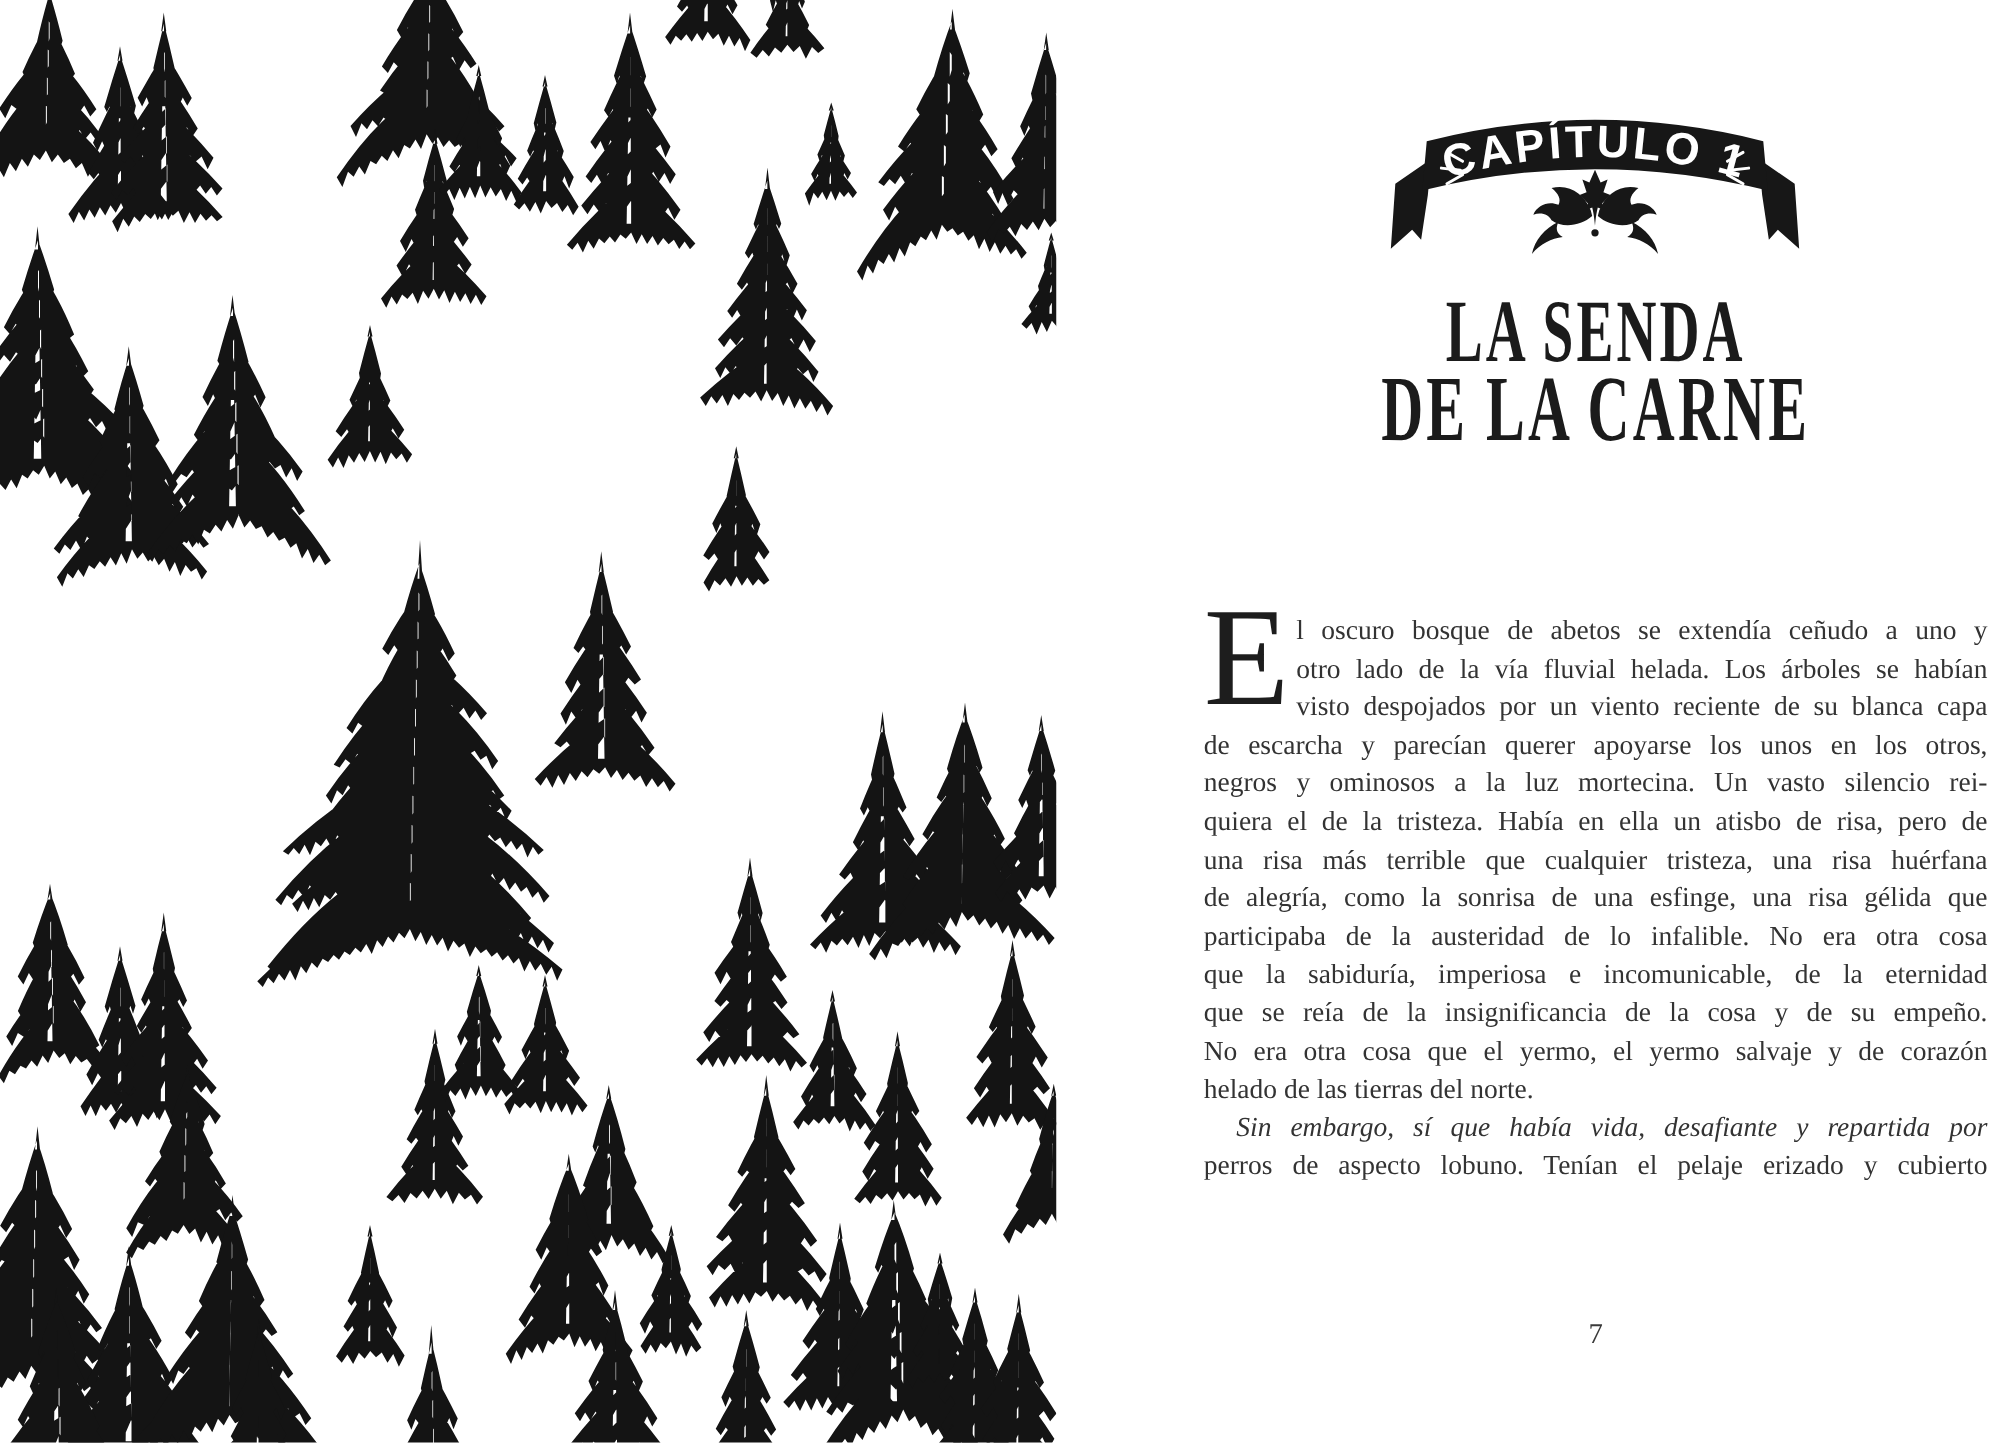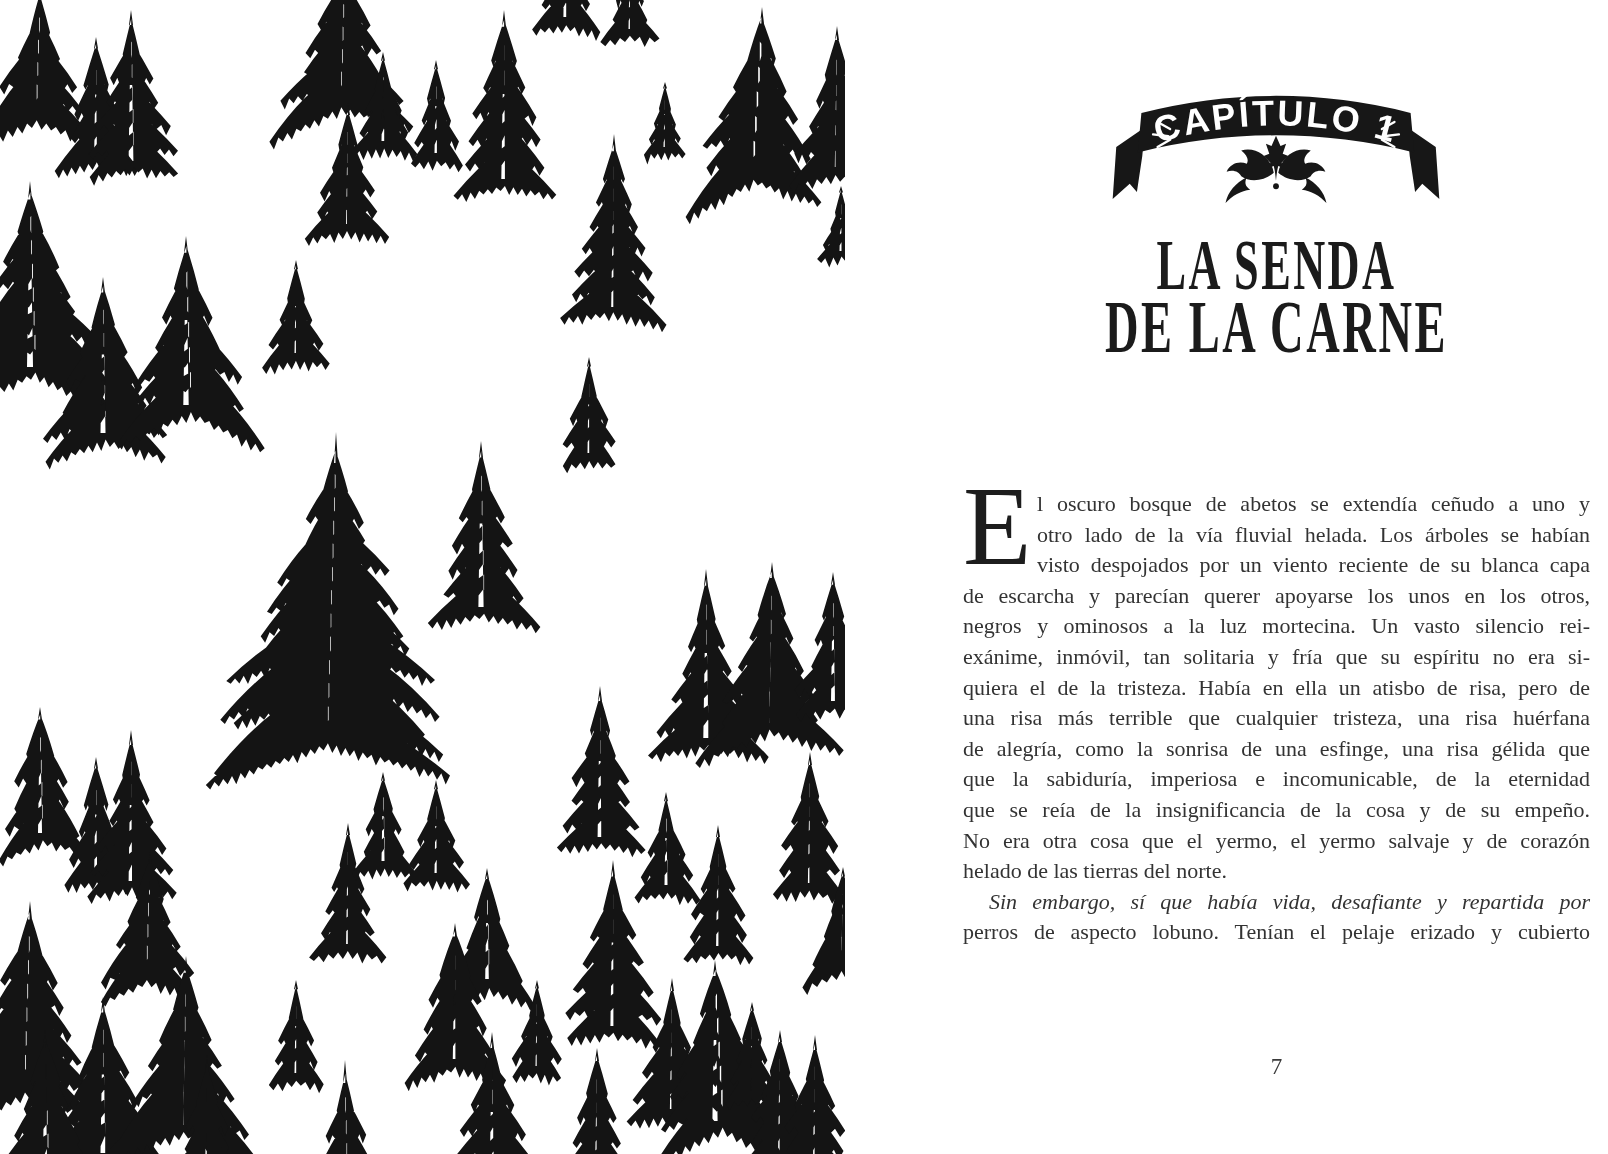--- a/index.html
+++ b/index.html
@@ -148,24 +148,24 @@
   <div id="title-line-2" class="title-line">DE LA CARNE</div>
 
   <div id="body-block">
     <span id="drop-cap">E</span>
 
   <div class="bl dc">l oscuro bosque de abetos se extendía ceñudo a uno y</div>
       <div class="bl dc">otro lado de la vía fluvial helada. Los árboles se habían</div>
       <div class="bl dc">visto despojados por un viento reciente de su blanca capa</div>
       <div class="bl">de escarcha y parecían querer apoyarse los unos en los otros,</div>
       <div class="bl">negros y ominosos a la luz mortecina. Un vasto silencio rei-</div>
-      <div class="bl">exánime, inmóvil, tan solitaria y fría que su espíritu no era si-</div>
       <div class="bl">quiera el de la tristeza. Había en ella un atisbo de risa, pero de</div>
       <div class="bl">una risa más terrible que cualquier tristeza, una risa huérfana</div>
       <div class="bl">de alegría, como la sonrisa de una esfinge, una risa gélida que</div>
+      <div class="bl">participaba de la austeridad de lo infalible. No era otra cosa</div>
       <div class="bl">que la sabiduría, imperiosa e incomunicable, de la eternidad</div>
       <div class="bl">que se reía de la insignificancia de la cosa y de su empeño.</div>
       <div class="bl">No era otra cosa que el yermo, el yermo salvaje y de corazón</div>
       <div class="bl last">helado de las tierras del norte.</div>
       <div class="bl indent">Sin embargo, sí que había vida, desafiante y repartida por</div>
       <div class="bl">perros de aspecto lobuno. Tenían el pelaje erizado y cubierto</div>
     </div>
 
   <div id="page-number">7</div>
 </div>

